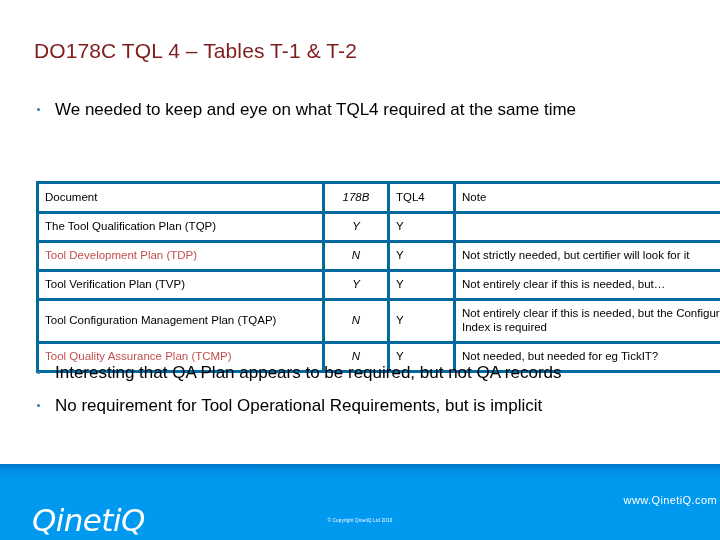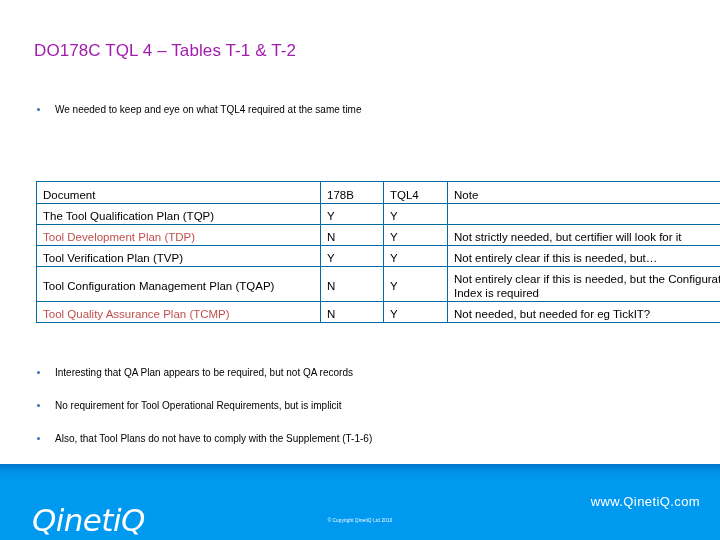--- a/index.html
+++ b/index.html
@@ -19,44 +19,44 @@
     position: absolute;
     inset: 0;
     background: #ffffff;
   }
 
   
   .slide-title {
     position: absolute;
     left: 34px;
     top: 38px;
-    font-size: 17px;
+    font-size: 21px;
     line-height: 26px;
-    color: #a21caf;
+    color: #7f1d1d;
     letter-spacing: 0.1px;
     white-space: nowrap;
   }
 
   
   .bullets-top {
     position: absolute;
     left: 30px;
     top: 100px;
     width: 660px;
   }
   .bullets-bottom {
     position: absolute;
     left: 30px;
     top: 363px;
     width: 660px;
   }
   .bullet {
     position: relative;
     padding-left: 25px;
-    font-size: 10px;
+    font-size: 17px;
     line-height: 19px;
     color: #000000;
     margin-bottom: 14px;
   }
   .bullet:last-child { margin-bottom: 0; }
   .bullet .dot {
     position: absolute;
     left: 7px;
     top: 8px;
     width: 3px;
@@ -71,28 +71,28 @@
     position: absolute;
     left: 36px;
     top: 181px;
     width: 664px;
     border-collapse: collapse;
     table-layout: fixed;
     font-size: 11.5px;
     color: #000000;
   }
   .doc-table td {
-    border: 1px solid #0369a1;
-    padding: 5px 6px 1px 6px;
+    border: 3px solid #0369a1;
+    padding: 5px 6px 7px 6px;
     vertical-align: middle;
     line-height: 14px;
     font-size: 11.5px;
   }
   .col-doc   { width: 271px; }
-  .col-178b  { width: 50px;  text-align: left; }
+  .col-178b  { width: 50px;  text-align: center; font-style: italic; }
   .col-tql4  { width: 51px;  }
   .col-note  { width: 292px; }
 
   .row-h td { height: 15px; }
   .cell-red { color: #C0504D; margin-left: 34px; }
 
   
   .footer {
     position: absolute;
     left: 0;
@@ -115,23 +115,23 @@
     font-style: italic;
     font-weight: normal;
     color: #ffffff;
     letter-spacing: -0.6px;
     line-height: 34px;
     white-space: nowrap;
     margin-top: 20px;
   }
   .footer-url {
     position: absolute;
-    right: 20px;
+    right: 3px;
     top: 30px;
-    font-size: 13px;
+    font-size: 11px;
     color: #ffffff;
     letter-spacing: 0.4px;
     white-space: nowrap;
   }
   .footer-copyright {
     position: absolute;
     left: 0;
     right: 0;
     top: 54px;
     text-align: center;
@@ -203,24 +203,20 @@
 
   <div class="bullets-bottom">
     <div class="bullet">
       <span class="dot"></span>
       <span class="bullet-text">Interesting that QA Plan appears to be required, but not QA records</span>
     </div>
     <div class="bullet">
       <span class="dot"></span>
       <span class="bullet-text">No requirement for Tool Operational Requirements, but is implicit</span>
     </div>
-    <div class="bullet">
-      <span class="dot"></span>
-      <span class="bullet-text">Also, that Tool Plans do not have to comply with the Supplement (T-1-6)</span>
-    </div>
   </div>
 
   <div class="footer">
     <div class="logo">QinetiQ</div>
     <div class="footer-url">www.QinetiQ.com</div>
     <div class="footer-copyright">© Copyright QinetiQ Ltd 2010</div>
   </div>
 
 </div>
 

